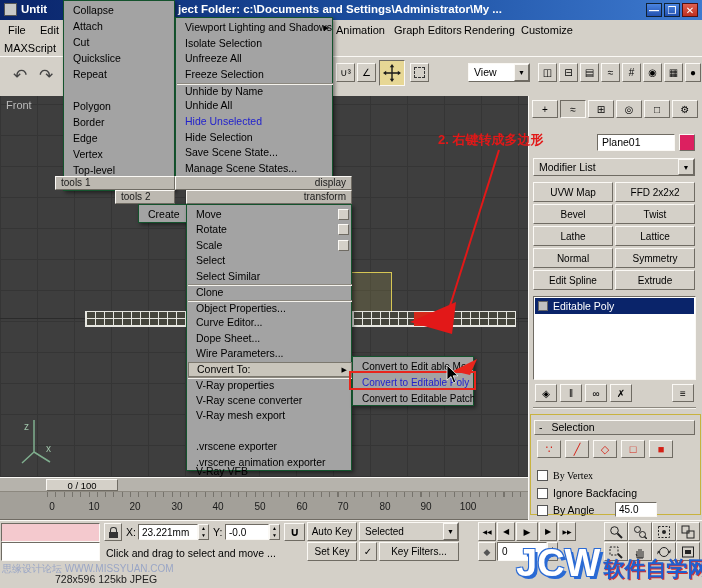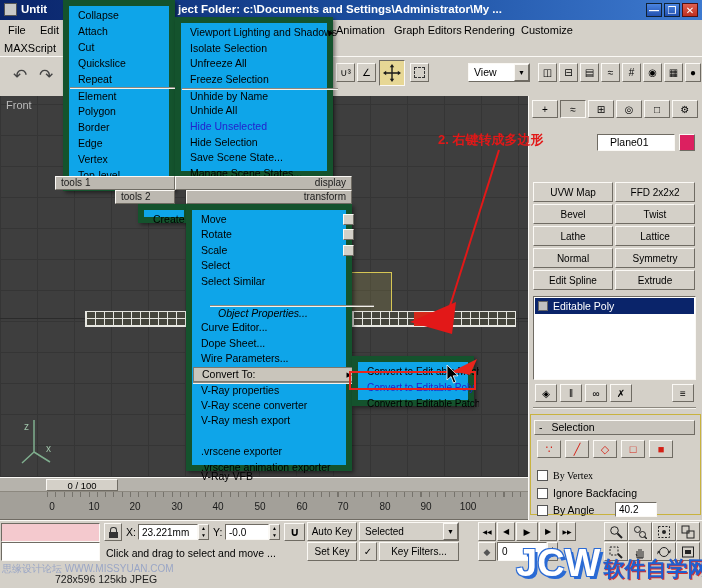--- a/index.html
+++ b/index.html
@@ -5,21 +5,21 @@
 *{margin:0;padding:0;box-sizing:border-box;}
 body{font-family:"Liberation Sans","DejaVu Sans",sans-serif;background:#888;}
 .screen{position:relative;width:702px;height:588px;background:#d4d0c8;overflow:hidden;font-size:11px;color:#000;}
 .ab{position:absolute;}
 .r{border:1px solid;border-color:#fbf9f5 #6f6b63 #6f6b63 #fbf9f5;background:#d4d0c8;}
 .s{border:1px solid;border-color:#6f6b63 #fbf9f5 #fbf9f5 #6f6b63;}
 .w{background:#fff;}
 .btn{display:flex;align-items:center;justify-content:center;font-size:10px;white-space:nowrap;overflow:hidden;}
 .pressed{border-color:#6f6b63 #fbf9f5 #fbf9f5 #6f6b63 !important;background:#cdc9c0;}
 .titlebar{background:linear-gradient(90deg,#0a246a 0%,#1c4fa0 55%,#3e7ad0 100%);color:#fff;font-weight:bold;}
-.menu-pop{background:#0ea5e9;border:6px solid #14532d;box-shadow:2px 2px 4px rgba(0,0,0,.45);z-index:10;}
+.menu-pop{background:#a3a3a3;border:1px solid #14532d;box-shadow:2px 2px 4px rgba(0,0,0,.45);z-index:10;}
 .qi{position:absolute;font-size:10.5px;line-height:15px;height:15px;padding-left:8px;white-space:nowrap;overflow:hidden;}
 .qi .arr{position:absolute;right:4px;top:0;font-size:7px;}
 .qi .chk{position:absolute;right:6px;top:0;font-size:10px;}
 .sep-t{border-top:1px solid #8c887f;box-shadow:inset 0 1px 0 #f4f2ec;}
 .q-head{position:absolute;background:#bcb8b0;border:1px solid;border-color:#fbf9f5 #6f6b63 #6f6b63 #fbf9f5;font-size:10px;line-height:12px;padding:0 5px;color:#1a1a1a;z-index:11;}
 .blue{color:#2222cc;}
 .hl{background:#c9c5bb;border:1px solid #7c786e;line-height:13px;}
 .mini{position:absolute;right:3px;top:2px;width:11px;height:11px;}
 .viewport{background-color:#3e3e3e;background-image:repeating-linear-gradient(90deg,#353535 0 1px,transparent 1px 37px),repeating-linear-gradient(0deg,#353535 0 1px,transparent 1px 31px);}
 .strip{background-color:#45453c;background-image:repeating-linear-gradient(90deg,#e6e6e0 0 1px,transparent 1px 9px),repeating-linear-gradient(0deg,#e6e6e0 0 1px,transparent 1px 7px);border:1px solid #e6e6e0;}
@@ -105,21 +105,20 @@
     </svg>
     <span class="ab" style="left:438px;top:35px;color:#e21818;font-size:13px;font-weight:bold;z-index:6;white-space:nowrap;">2. 右键转成多边形</span>
   </div>
 
   <div class="ab menu-pop" style="left:63px;top:0;width:112px;height:191px;">
     <div class="qi" style="left:1px;top:1px;width:110px;height:16px;line-height:16px;"><span>Collapse</span></div>
     <div class="qi" style="left:1px;top:17px;width:110px;height:16px;line-height:16px;"><span>Attach</span></div>
     <div class="qi" style="left:1px;top:33px;width:110px;height:16px;line-height:16px;"><span>Cut</span></div>
     <div class="qi" style="left:1px;top:49px;width:110px;height:16px;line-height:16px;"><span>Quickslice</span></div>
     <div class="qi" style="left:1px;top:65px;width:110px;height:16px;line-height:16px;"><span>Repeat</span></div>
-    <div class="qi sep-t" style="left:1px;top:81px;width:110px;height:16px;line-height:16px;"><span>Element</span></div>
     <div class="qi" style="left:1px;top:97px;width:110px;height:16px;line-height:16px;"><span>Polygon</span></div>
     <div class="qi" style="left:1px;top:113px;width:110px;height:16px;line-height:16px;"><span>Border</span></div>
     <div class="qi" style="left:1px;top:129px;width:110px;height:16px;line-height:16px;"><span>Edge</span></div>
     <div class="qi" style="left:1px;top:145px;width:110px;height:16px;line-height:16px;"><span>Vertex</span></div>
     <div class="qi" style="left:1px;top:161px;width:130px;height:16px;line-height:16px;"><span>Top-level</span><span class="chk">✓</span></div>
   </div>
   <div class="q-head" style="left:55px;top:176px;width:120px;height:14px;">tools 1</div>
 
   <div class="ab menu-pop" style="left:175px;top:17px;width:158px;height:160px;">
     <div class="qi" style="left:1px;top:2px;width:156px;"><span>Viewport Lighting and Shadows</span><span class="arr">▶</span></div>
@@ -140,21 +139,22 @@
   <div class="ab menu-pop" style="left:138px;top:204px;width:52px;height:19px;">
     <div class="qi" style="left:1px;top:1px;width:50px;height:16px;line-height:16px;"><span>Create</span></div>
   </div>
 
   <div class="ab menu-pop" style="left:186px;top:204px;width:166px;height:267px;">
     <div class="qi" style="left:1px;top:2px;width:164px;"><span>Move</span><span class="mini r"></span></div>
     <div class="qi" style="left:1px;top:17px;width:164px;"><span>Rotate</span><span class="mini r"></span></div>
     <div class="qi" style="left:1px;top:33px;width:164px;"><span>Scale</span><span class="mini r"></span></div>
     <div class="qi" style="left:1px;top:48px;width:164px;"><span>Select</span></div>
     <div class="qi" style="left:1px;top:64px;width:164px;"><span>Select Similar</span></div>
-    <div class="qi sep-t" style="left:18px;top:95px;width:164px;font-style:italic;"><span>Object Properties...</span></div>
+    <div class="qi sep-t" style="left:1px;top:79px;width:164px;"><span>Clone</span></div>
+    <div class="qi sep-t" style="left:1px;top:95px;width:164px;"><span>Object Properties...</span></div>
     <div class="qi" style="left:1px;top:110px;width:164px;"><span>Curve Editor...</span></div>
     <div class="qi" style="left:1px;top:126px;width:164px;"><span>Dope Sheet...</span></div>
     <div class="qi" style="left:1px;top:141px;width:164px;"><span>Wire Parameters...</span></div>
     <div class="qi hl" style="left:1px;top:157px;width:164px;"><span>Convert To:</span><span class="arr">▶</span></div>
     <div class="qi sep-t" style="left:1px;top:172px;width:164px;"><span>V-Ray properties</span></div>
     <div class="qi" style="left:1px;top:188px;width:164px;"><span>V-Ray scene converter</span></div>
     <div class="qi" style="left:1px;top:203px;width:164px;"><span>V-Ray mesh export</span></div>
     <div class="qi" style="left:1px;top:219px;width:164px;margin-top:40px;"><span>V-Ray VFB</span></div>
     <div class="qi" style="left:1px;top:234px;width:164px;"><span>.vrscene exporter</span></div>
     <div class="qi" style="left:1px;top:250px;width:164px;"><span>.vrscene animation exporter</span></div>
@@ -174,23 +174,27 @@
     </svg>
 
   <div class="ab" style="left:528px;top:96px;width:174px;height:424px;background:#d4d0c8;border-left:1px solid #fbf9f5;overflow:hidden;">
     <span class="ab btn r" style="left:3px;top:4px;width:26px;height:18px;">+</span>
     <span class="ab btn r pressed" style="left:31px;top:4px;width:26px;height:18px;">≈</span>
     <span class="ab btn r" style="left:59px;top:4px;width:26px;height:18px;">⊞</span>
     <span class="ab btn r" style="left:87px;top:4px;width:26px;height:18px;">◎</span>
     <span class="ab btn r" style="left:115px;top:4px;width:26px;height:18px;">□</span>
     <span class="ab btn r" style="left:143px;top:4px;width:26px;height:18px;">⚙</span>
 
-    <span class="ab s w" style="left:68px;top:38px;width:78px;height:17px;padding:1px 12px;font-size:10.5px;">Plane01</span>
+    <span class="ab s w" style="left:68px;top:38px;width:78px;height:17px;padding:1px 4px;font-size:10.5px;">Plane01</span>
     <span class="ab r" style="left:150px;top:38px;width:16px;height:17px;background:#dc2060;"></span>
 
+    <span class="ab r" style="left:4px;top:62px;width:162px;height:18px;">
+      <span class="ab" style="left:5px;top:2px;font-size:10.5px;">Modifier List</span>
+      <span class="ab btn r" style="right:0;top:0;width:16px;height:16px;font-size:7px;">▼</span>
+    </span>
 
     <span class="ab btn r" style="left:4px;top:86px;width:80px;height:20px;">UVW Map</span>
     <span class="ab btn r" style="left:86px;top:86px;width:80px;height:20px;">FFD 2x2x2</span>
     <span class="ab btn r" style="left:4px;top:108px;width:80px;height:20px;">Bevel</span>
     <span class="ab btn r" style="left:86px;top:108px;width:80px;height:20px;">Twist</span>
     <span class="ab btn r" style="left:4px;top:130px;width:80px;height:20px;">Lathe</span>
     <span class="ab btn r" style="left:86px;top:130px;width:80px;height:20px;">Lattice</span>
     <span class="ab btn r" style="left:4px;top:152px;width:80px;height:20px;">Normal</span>
     <span class="ab btn r" style="left:86px;top:152px;width:80px;height:20px;">Symmetry</span>
     <span class="ab btn r" style="left:4px;top:174px;width:80px;height:20px;">Edit Spline</span>
@@ -218,21 +222,21 @@
     </div>
     <span class="ab btn r" style="left:8px;top:344px;width:24px;height:18px;color:#d42015;font-size:11px;">∵</span>
     <span class="ab btn r" style="left:36px;top:344px;width:24px;height:18px;color:#d42015;font-size:11px;">╱</span>
     <span class="ab btn r" style="left:64px;top:344px;width:24px;height:18px;color:#d42015;font-size:11px;">◇</span>
     <span class="ab btn r" style="left:92px;top:344px;width:24px;height:18px;color:#d42015;font-size:11px;">□</span>
     <span class="ab btn r" style="left:120px;top:344px;width:24px;height:18px;color:#d42015;font-size:11px;">■</span>
 
     <div class="ab" style="left:8px;top:374px;font-size:10px;font-family:Liberation Serif, serif;"><span class="cb s"></span><span>By Vertex</span></div>
     <div class="ab" style="left:8px;top:391px;font-size:10.5px;"><span class="cb s"></span><span>Ignore Backfacing</span></div>
     <div class="ab" style="left:8px;top:408px;font-size:10.5px;"><span class="cb s"></span><span>By Angle</span></div>
-    <span class="ab s w" style="left:86px;top:406px;width:42px;height:15px;font-size:10px;padding:1px 3px;">40.2</span>
+    <span class="ab s w" style="left:86px;top:406px;width:42px;height:15px;font-size:10px;padding:1px 3px;">45.0</span>
   </div>
 
   <div class="ab" style="left:0;top:477px;width:528px;height:15px;background:#b6b3ac;border-top:1px solid #fbf9f5;border-bottom:1px solid #8c887f;">
     <span class="ab btn r" style="left:46px;top:1px;width:72px;height:12px;font-size:9.5px;">0 / 100</span>
   </div>
 
   <div class="ab" style="left:0;top:492px;width:528px;height:28px;background:#a3a099;border-bottom:1px solid #6f6b63;background-image:repeating-linear-gradient(90deg,#76736c 0 1px,transparent 1px 8.3px);background-size:100% 5px;background-repeat:no-repeat;background-position:47px 0;">
     <span class="tick" style="left:40px;top:9px;">0</span>
     <span class="tick" style="left:82px;top:9px;">10</span>
     <span class="tick" style="left:123px;top:9px;">20</span>

